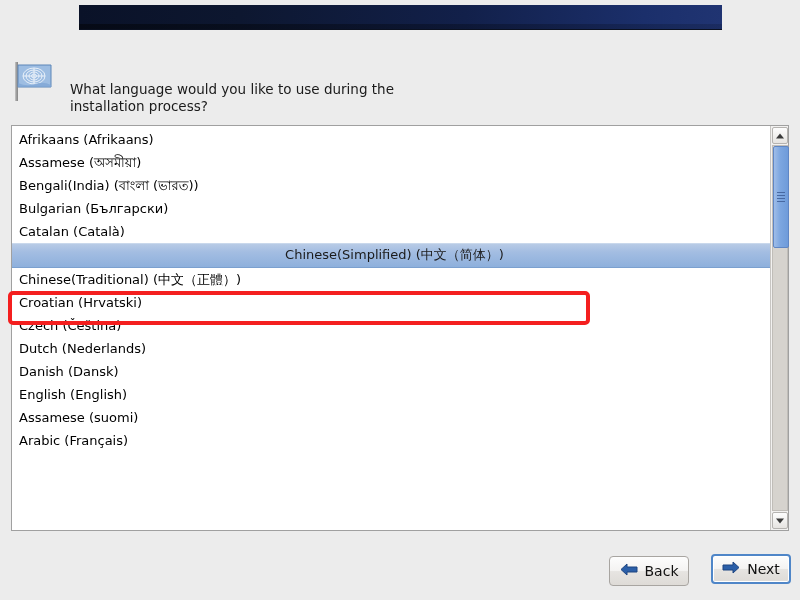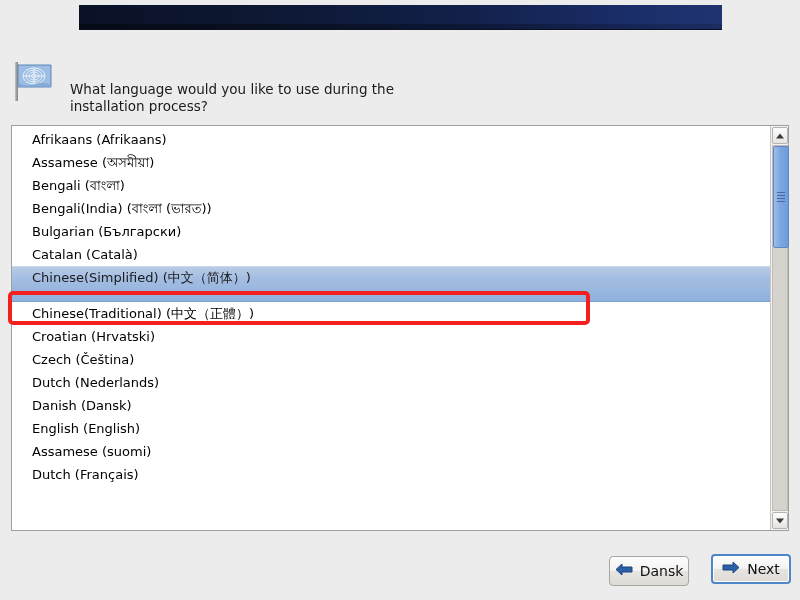--- a/index.html
+++ b/index.html
@@ -38,29 +38,29 @@
     position:absolute; left:11px; top:125px; width:778px; height:406px;
     background:#ffffff; border:1px solid #a0a0a0;
   }
   .list-viewport {
     position:absolute; left:0; top:0; right:18px; bottom:0;
     overflow:hidden; background:#fff;
   }
   .list-inner { position:absolute; left:0; top:2px; width:100%; }
   .row {
     height:23px; line-height:23px;
-    padding-left:20px;
+    padding-left:7px;
     font-size:13px; color:#000; white-space:nowrap;
   }
   .row.selected {
     background:linear-gradient(to bottom,#b8cbe6 0%,#a3bde2 35%,#8eb0dc 100%);
     color:#1b1b1b;
     border-top:1px solid #c9d8ec;
     border-bottom:1px solid #7ba0cf;
-    height:36px; line-height:21px;
+    height:25px; line-height:21px;text-align:center;
   }
 
   
   .scrollbar {
     position:absolute; right:0; top:0; width:18px; height:100%;
     background:#f2f1f0; border-left:1px solid #c7c5c2;
   }
   .sb-btn {
     position:absolute; left:1px; width:16px; height:17px;
     background:linear-gradient(to bottom,#fdfdfd,#e6e4e1);
@@ -139,33 +139,32 @@
     </span>
     <div class="prompt-text">What language would you like to use during the
 installation process?</div>
   </div>
 
   <div class="listbox">
     <div class="list-viewport">
       <div class="list-inner" id="list-inner">
           <div class="row">Afrikaans (Afrikaans)</div>
           <div class="row">Assamese (অসমীয়া)</div>
-          <div class="row">Bengali (বাংলা)</div>
           <div class="row">Bengali(India) (বাংলা (ভারত))</div>
           <div class="row">Bulgarian (Български)</div>
           <div class="row">Catalan (Català)</div>
           <div class="row selected">Chinese(Simplified) (中文（简体）)</div>
           <div class="row">Chinese(Traditional) (中文（正體）)</div>
           <div class="row">Croatian (Hrvatski)</div>
           <div class="row">Czech (Čeština)</div>
           <div class="row">Dutch (Nederlands)</div>
           <div class="row">Danish (Dansk)</div>
           <div class="row">English (English)</div>
           <div class="row">Assamese (suomi)</div>
-          <div class="row">Dutch (Français)</div>
+          <div class="row">Arabic (Français)</div>
         </div>
     </div>
 
     <div class="scrollbar">
       <div class="sb-btn up">
         <span class="sb-arrow up"></span>
       </div>
       <div class="sb-track">
         <div class="sb-thumb">
           <span class="sb-grip">
@@ -183,21 +182,21 @@
   </div>
 
   <div class="annotation"></div>
 
   <div class="btn btn-back">
     <span class="arrow-svg">
       <svg width="18" height="15" viewBox="0 0 18 15">
         <path d="M1 7.5 L7 2 L7 5 L17 5 L17 10 L7 10 L7 13 Z" fill="#2b5fa8" stroke="#1d4480" stroke-width="1" stroke-linejoin="round"></path>
       </svg>
     </span>
-    <span class="btn-label">Dansk</span>
+    <span class="btn-label">Back</span>
   </div>
 
   <div class="btn btn-next">
     <span class="arrow-svg">
       <svg width="18" height="15" viewBox="0 0 18 15">
         <path d="M17 7.5 L11 2 L11 5 L1 5 L1 10 L11 10 L11 13 Z" fill="#2b5fa8" stroke="#1d4480" stroke-width="1" stroke-linejoin="round"></path>
       </svg>
     </span>
     <span class="btn-label">Next</span>
   </div>

